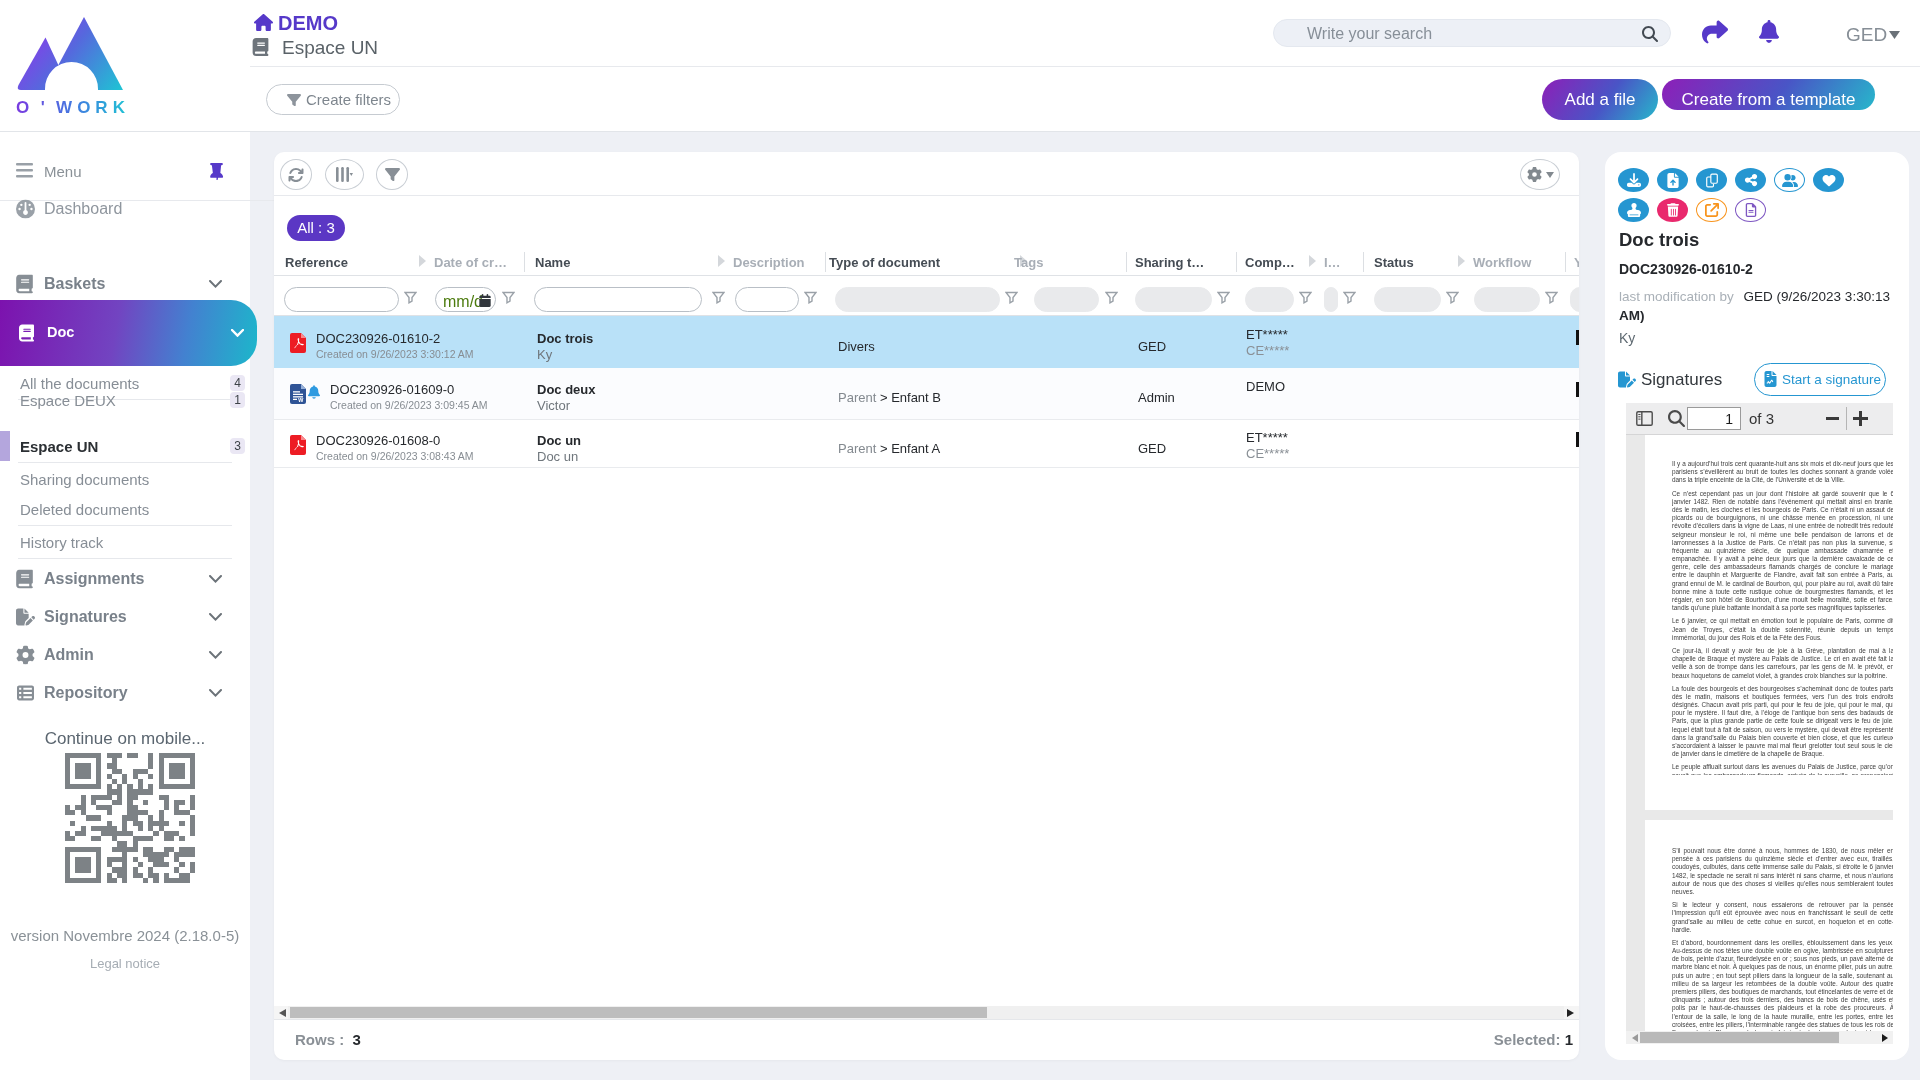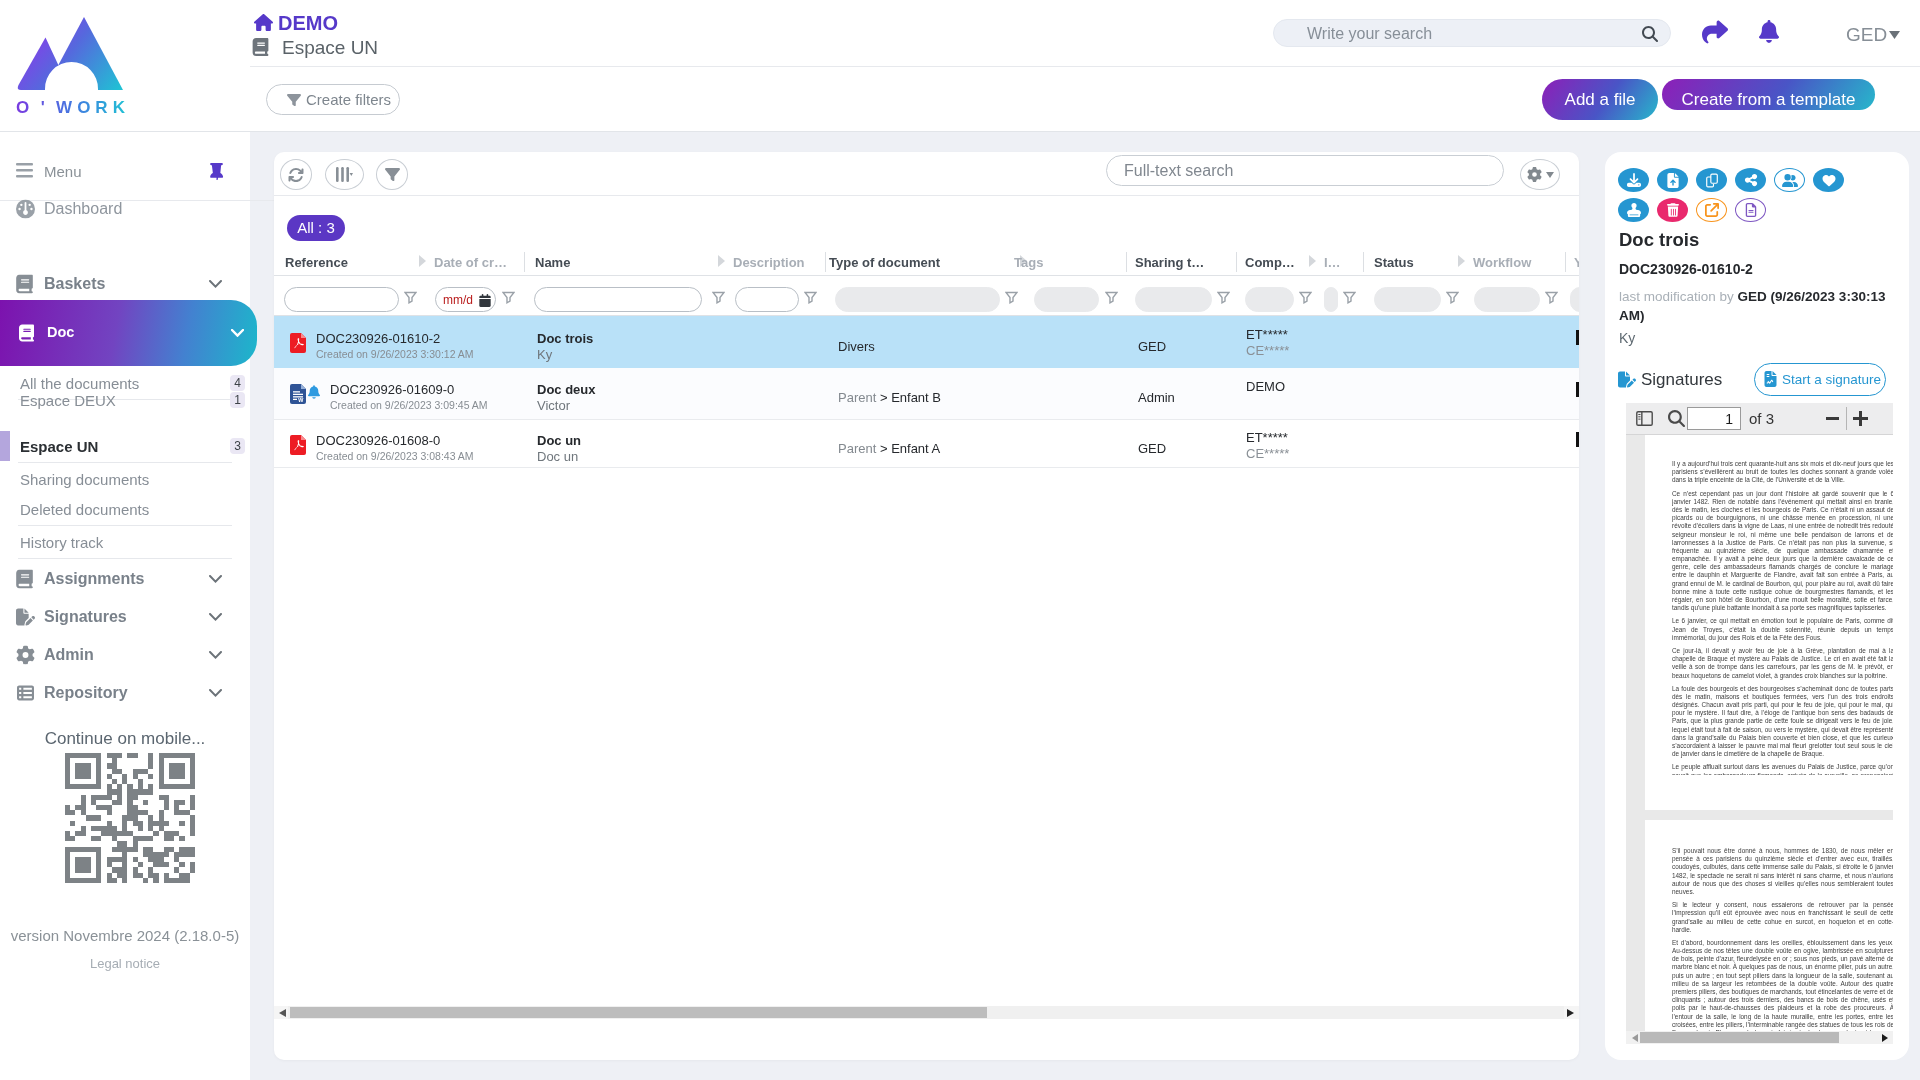--- a/index.html
+++ b/index.html
@@ -535,23 +535,20 @@
             <rect x="10.4" y="0" width="2.6" height="15" rx="1.2"></rect>
             <path d="M13.6 6 L17 6 L15.3 9 Z"></path>
           </g>
         </svg>
 </div>
 <div class="cbtn" style="left:102px;width:32px;">
 <svg width="15" height="15" viewBox="0 0 512 512">
           <path fill="#888f96" d="M3.9 54.9C10.5 40.9 24.5 32 40 32l432 0c15.5 0 29.5 8.9 36.1 22.9s4.6 30.5-5.2 42.5L320 320.9 320 448c0 12.1-6.8 23.2-17.7 28.6s-23.8 4.3-33.5-3l-64-48c-8.1-6-12.8-15.5-12.8-25.6l0-79.1L9 97.3C-.7 85.4-2.8 68.8 3.9 54.9z"></path>
         </svg>
 </div>
-<div class="abs" style="left:832px;top:3px;width:398px;height:31px;border:1px solid #c9ced4;border-radius:16px;">
-<div class="abs" style="left:17px;top:6px;font-size:16px;color:#80878f;">Full-text search</div>
-</div>
 <div class="cbtn" style="left:1246px;width:40px;">
 <svg width="15" height="15" viewBox="0 0 512 512">
           <path fill="#82898f" d="M495.9 166.6c3.2 8.7 .5 18.4-6.4 24.6l-43.3 39.4c1.1 8.3 1.7 16.8 1.7 25.4s-.6 17.1-1.7 25.4l43.3 39.4c6.9 6.2 9.6 15.9 6.4 24.6c-4.4 11.9-9.7 23.3-15.8 34.3l-4.7 8.1c-6.6 11-14 21.4-22.1 31.2c-5.9 7.2-15.7 9.6-24.5 6.8l-55.7-17.7c-13.4 10.3-28.2 18.9-44 25.4l-12.5 57.1c-2 9.1-9 16.3-18.2 17.8c-13.8 2.3-28 3.5-42.5 3.5s-28.7-1.2-42.5-3.5c-9.2-1.5-16.2-8.7-18.2-17.8l-12.5-57.1c-15.8-6.5-30.6-15.1-44-25.4L83.1 425.9c-8.8 2.8-18.6 .3-24.5-6.8c-8.1-9.8-15.5-20.2-22.1-31.2l-4.7-8.1c-6.1-11-11.4-22.4-15.8-34.3c-3.2-8.7-.5-18.4 6.4-24.6l43.3-39.4C64.6 273.1 64 264.6 64 256s.6-17.1 1.7-25.4L22.4 191.2c-6.9-6.2-9.6-15.9-6.4-24.6c4.4-11.9 9.7-23.3 15.8-34.3l4.7-8.1c6.6-11 14-21.4 22.1-31.2c5.9-7.2 15.7-9.6 24.5-6.8l55.7 17.7c13.4-10.3 28.2-18.9 44-25.4l12.5-57.1c2-9.1 9-16.3 18.2-17.8C227.3 1.2 241.5 0 256 0s28.7 1.2 42.5 3.5c9.2 1.5 16.2 8.7 18.2 17.8l12.5 57.1c15.8 6.5 30.6 15.1 44 25.4l55.7-17.7c8.8-2.8 18.6-.3 24.5 6.8c8.1 9.8 15.5 20.2 22.1 31.2l4.7 8.1c6.1 11 11.4 22.4 15.8 34.3zM256 336a80 80 0 1 0 0-160 80 80 0 1 0 0 160z"></path>
         </svg>
 <svg style="margin-left:4px;" width="8" height="6" viewBox="0 0 8 6">
           <path fill="#82898f" d="M0 0 L8 0 L4 6 Z"></path>
         </svg>
 </div>
 </div>
 
@@ -592,21 +589,21 @@
 <div class="colsep" style="left:1291px;"></div>
 <div class="th gray" style="left:1300px;">Y…</div>
 </div>
 
 <div class="abs" style="left:0;top:124px;width:1305px;height:40px;border-bottom:1px solid #dfe2e6;">
 <div class="finput" style="left:10px;width:115px;"></div>
 <svg class="funnel" style="left:130px;" width="13" height="13" viewBox="0 0 13 13">
         <path fill="none" stroke="#9aa1a8" stroke-width="1.4" d="M1 1.5 L12 1.5 L8 6.5 L8 10 L5 11.8 L5 6.5 Z"></path>
       </svg>
 <div class="finput" style="left:161px;width:61px;">
-<span style="position:absolute;left:7px;top:5px;font-size:12px;color:#b91c1c;">mm/d</span>
+<span style="position:absolute;left:7px;top:5px;font-size:16px;color:#4d7c0f;">mm/d</span>
 <svg style="position:absolute;right:4px;top:6px;" width="12" height="13" viewBox="0 0 448 512">
           <path fill="#32373d" d="M96 32l0 32L48 64C21.5 64 0 85.5 0 112l0 48 448 0 0-48c0-26.5-21.5-48-48-48l-48 0 0-32c0-17.7-14.3-32-32-32s-32 14.3-32 32l0 32L160 64l0-32c0-17.7-14.3-32-32-32S96 14.3 96 32zM448 192L0 192 0 464c0 26.5 21.5 48 48 48l352 0c26.5 0 48-21.5 48-48l0-272z"></path>
         </svg>
 </div>
 <svg class="funnel" style="left:228px;" width="13" height="13" viewBox="0 0 13 13">
         <path fill="none" stroke="#9aa1a8" stroke-width="1.4" d="M1 1.5 L12 1.5 L8 6.5 L8 10 L5 11.8 L5 6.5 Z"></path>
       </svg>
 <div class="finput" style="left:260px;width:168px;"></div>
 <svg class="funnel" style="left:438px;" width="13" height="13" viewBox="0 0 13 13">
         <path fill="none" stroke="#9aa1a8" stroke-width="1.4" d="M1 1.5 L12 1.5 L8 6.5 L8 10 L5 11.8 L5 6.5 Z"></path>
@@ -706,20 +703,24 @@
 <div class="abs" style="left:0;top:854px;width:1305px;height:13px;background:#f5f5f5;">
 <svg class="abs" style="left:5px;top:3px;" width="7" height="8" viewBox="0 0 7 8">
         <path fill="#555" d="M7 0 L7 8 L0 4 Z"></path>
       </svg>
 <div class="abs" style="left:14px;top:0;width:1276px;height:13px;background:#f0f0f0;"></div>
 <div class="abs" style="left:16px;top:1px;width:697px;height:11px;background:#bdbdbd;"></div>
 <svg class="abs" style="left:1293px;top:3px;" width="7" height="8" viewBox="0 0 7 8">
         <path fill="#222" d="M0 0 L0 8 L7 4 Z"></path>
       </svg>
 </div>
+<div class="abs" style="left:0;top:867px;width:1305px;height:41px;border-top:1px solid #e5e7ea;">
+<span class="abs" style="left:21px;top:11px;font-size:15px;color:#8a9096;font-weight:bold;">Rows :&nbsp; <span style="color:#26292d;">3</span></span>
+<span class="abs" style="right:6px;top:11px;font-size:15px;color:#8a9096;font-weight:bold;white-space:nowrap;">Selected: <span style="color:#26292d;">1</span></span>
+</div>
 </div>
 <div id="panel">
 
 <div class="aico" style="left:13px;top:16px;background:#2596d1;">
 <svg width="14" height="14" viewBox="0 0 512 512">
         <path fill="#fff" d="M288 32c0-17.7-14.3-32-32-32s-32 14.3-32 32l0 242.7-73.4-73.4c-12.5-12.5-32.8-12.5-45.3 0s-12.5 32.8 0 45.3l128 128c12.5 12.5 32.8 12.5 45.3 0l128-128c12.5-12.5 12.5-32.8 0-45.3s-32.8-12.5-45.3 0L288 274.7 288 32zM64 352c-35.3 0-64 28.7-64 64l0 32c0 35.3 28.7 64 64 64l384 0c35.3 0 64-28.7 64-64l0-32c0-35.3-28.7-64-64-64l-101.5 0-45.3 45.3c-25 25-65.5 25-90.5 0L165.5 352 64 352zm368 56a24 24 0 1 1 0 48 24 24 0 1 1 0-48z"></path>
       </svg>
 </div>
 <div class="aico" style="left:52px;top:16px;background:#2596d1;">
 <svg width="12" height="15" viewBox="0 0 384 512">
@@ -763,21 +764,21 @@
       </svg>
 </div>
 <div class="aico" style="left:130px;top:46px;background:#fff;border:1.5px solid #7e57c2;">
 <svg width="12" height="14" viewBox="0 0 384 512">
         <path fill="#7e57c2" d="M320 464c8.8 0 16-7.2 16-16l0-288-80 0c-17.7 0-32-14.3-32-32l0-80L64 48c-8.8 0-16 7.2-16 16l0 384c0 8.8 7.2 16 16 16l256 0zM0 64C0 28.7 28.7 0 64 0L229.5 0c17 0 33.3 6.7 45.3 18.7l90.5 90.5c12 12 18.7 28.3 18.7 45.3L384 448c0 35.3-28.7 64-64 64L64 512c-35.3 0-64-28.7-64-64L0 64zm112 192l160 0c8.8 0 16 7.2 16 16s-7.2 16-16 16l-160 0c-8.8 0-16-7.2-16-16s7.2-16 16-16zm0 64l160 0c8.8 0 16 7.2 16 16s-7.2 16-16 16l-160 0c-8.8 0-16-7.2-16-16s7.2-16 16-16z"></path>
       </svg>
 </div>
 
 <div class="abs" style="left:14px;top:77px;font-size:18.5px;font-weight:bold;color:#26292d;">Doc trois</div>
 <div class="abs" style="left:14px;top:109px;font-size:14px;font-weight:bold;color:#26292d;">DOC230926-01610-2</div>
-<div class="abs" style="left:14px;top:135px;width:290px;font-size:13.5px;line-height:19px;color:#a9b0b7;white-space:nowrap;">last modification by <span style="color:#26292d;font-weight:bold;">GED (9/26/2023 3:30:13</span><br><span style="color:#26292d;font-weight:bold;">AM)</span></div>
+<div class="abs" style="left:14px;top:135px;width:290px;font-size:13.5px;line-height:19px;color:#a9b0b7;white-space:nowrap;">last modification by <span style="color:#26292d;font-weight:normal;margin-left:6px;">GED (9/26/2023 3:30:13</span><br><span style="color:#26292d;font-weight:bold;">AM)</span></div>
 <div class="abs" style="left:14px;top:178px;font-size:14px;color:#5f6a72;">Ky</div>
 
 <svg class="abs" style="left:13px;top:219px;" width="18" height="17" viewBox="0 0 576 512">
       <path fill="#2596d1" d="M0 64C0 28.7 28.7 0 64 0L224 0l0 128c0 17.7 14.3 32 32 32l128 0 0 125.7-86.8 86.8c-10.3 10.3-17.5 23.1-21 37.2l-18.7 74.9c-2.3 9.2-1.8 18.8 1.3 27.5L64 512c-35.3 0-64-28.7-64-64L0 64zm384 64l-128 0L256 0 384 128zM549.8 235.7l14.4 14.4c15.6 15.6 15.6 40.9 0 56.6l-29.4 29.4-71-71 29.4-29.4c15.6-15.6 40.9-15.6 56.6 0zM311.9 417L441.1 287.8l71 71L382.9 487.9c-4.1 4.1-9.2 7-14.9 8.4l-60.1 15c-5.5 1.4-11.2-.2-15.2-4.2s-5.6-9.7-4.2-15.2l15-60.1c1.4-5.6 4.3-10.8 8.4-14.9z"></path>
     </svg>
 <div class="abs" style="left:36px;top:218px;font-size:17px;color:#33383d;">Signatures</div>
 <div class="abs" style="left:149px;top:211px;width:132px;height:33px;border:1.5px solid #2596d1;border-radius:17px;">
 <svg class="abs" style="left:9px;top:7px;" width="13" height="16" viewBox="0 0 384 512">
         <path fill="#2596d1" d="M64 0C28.7 0 0 28.7 0 64L0 448c0 35.3 28.7 64 64 64l256 0c35.3 0 64-28.7 64-64l0-288-128 0c-17.7 0-32-14.3-32-32L224 0 64 0zM256 0l0 128 128 0L256 0zM64 112c0-8.8 7.2-16 16-16l64 0c8.8 0 16 7.2 16 16s-7.2 16-16 16l-64 0c-8.8 0-16-7.2-16-16zm0 64c0-8.8 7.2-16 16-16l64 0c8.8 0 16 7.2 16 16s-7.2 16-16 16l-64 0c-8.8 0-16-7.2-16-16zm63.7 152.1c6.1-1.6 12.6 .5 16.6 5.4l21.9 26.2 51-76.4c3-4.5 8-7.2 13.3-7.2s10.4 2.7 13.3 7.2l32 48c4.9 7.4 2.9 17.3-4.4 22.2s-17.3 2.9-22.2-4.4l-18.7-28-50.6 75.9c-2.9 4.3-7.6 6.9-12.8 7.1s-10.1-2-13.4-6l-26.2-31.4-8.1 24.2c-2.2 6.5-8.3 10.9-15.2 10.9l-24 0c-8.8 0-16-7.2-16-16s7.2-16 16-16l12.5 0 14.3-42.9c2-5.9 6.9-10.4 13-11.9z"></path>
       </svg>

